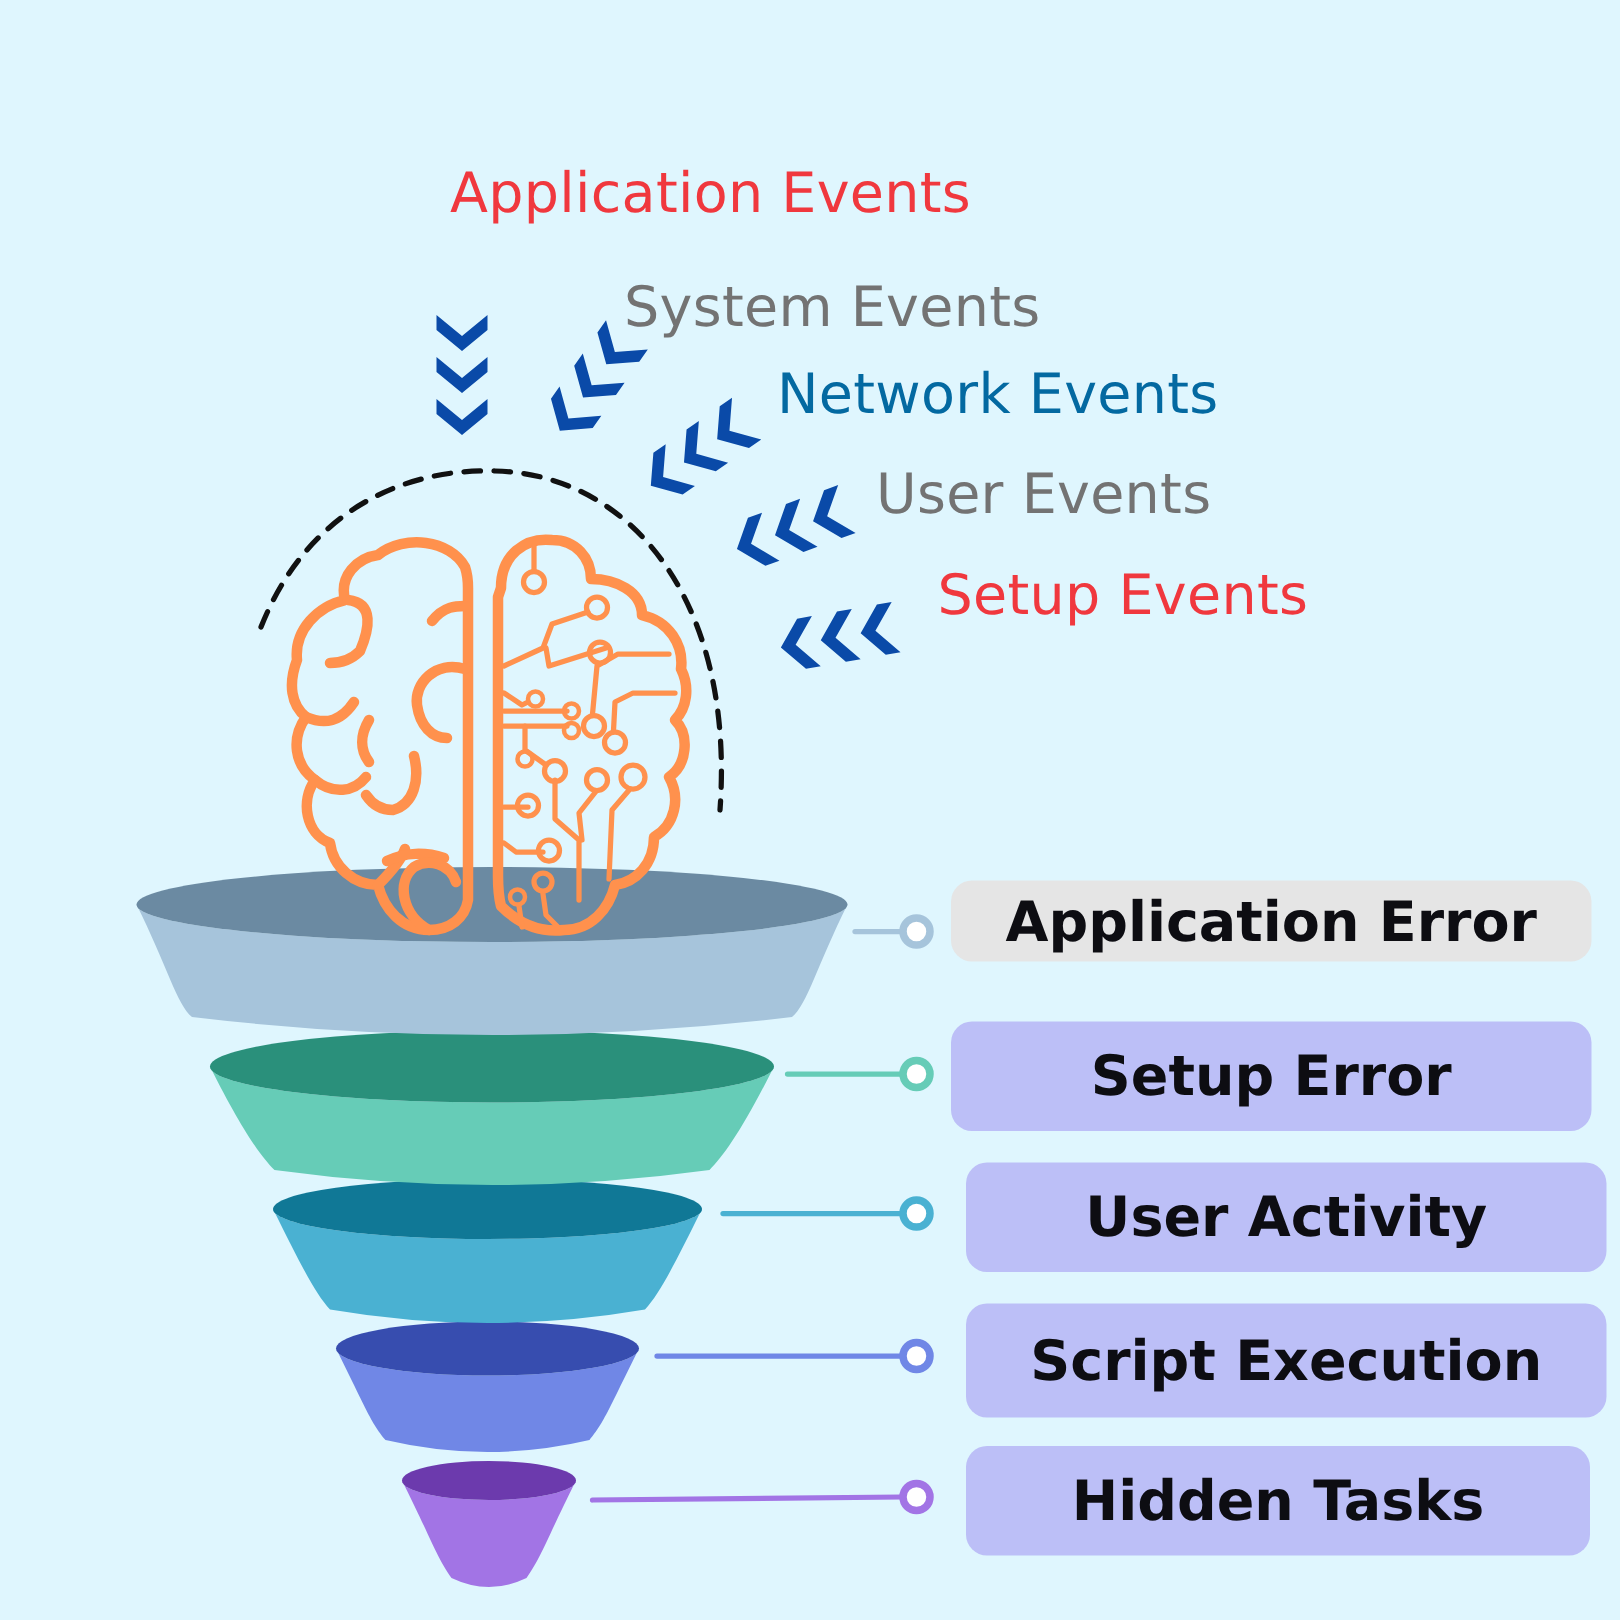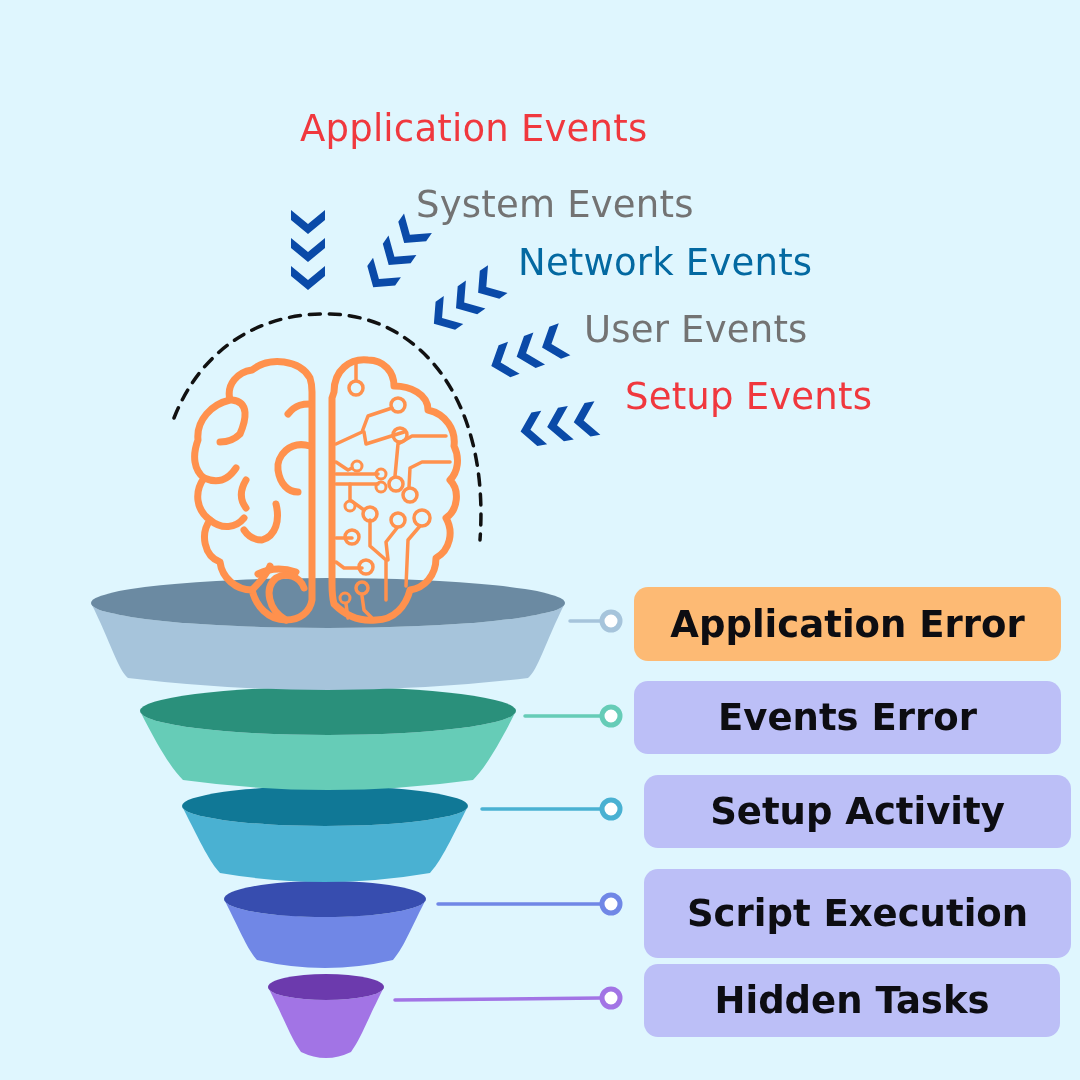--- a/index.html
+++ b/index.html
@@ -204,18 +204,18 @@
           <line x1="438" y1="904" x2="601" y2="904" stroke="#7087e6" stroke-width="3.5" stroke-linecap="round"></line>
           <circle cx="611" cy="904" r="9" fill="#ffffff" stroke="#7087e6" stroke-width="5"></circle>
         </g>
         <g>
           <line x1="395" y1="1000" x2="601" y2="998" stroke="#a274e5" stroke-width="3.5" stroke-linecap="round"></line>
           <circle cx="611" cy="998" r="9" fill="#ffffff" stroke="#a274e5" stroke-width="5"></circle>
         </g>
       </g>
   </svg>
 
-  <div class="stage-box" style="left: 634px; top: 587px; width: 427px; height: 74px; background: #fdba74;">Application Error</div>
-  <div class="stage-box" style="left: 634px; top: 681px; width: 427px; height: 73px; background: rgb(188, 191, 247);">Events Error</div>
-  <div class="stage-box" style="left: 644px; top: 775px; width: 427px; height: 73px; background: rgb(188, 191, 247);">Setup Activity</div>
-  <div class="stage-box" style="left: 644px; top: 869px; width: 427px; height: 89px; background: rgb(188, 191, 247);">Script Execution</div>
+  <div class="stage-box" style="left: 634px; top: 587px; width: 427px; height: 54px; background: #e5e5e5;">Application Error</div>
+  <div class="stage-box" style="left: 634px; top: 681px; width: 427px; height: 73px; background: rgb(188, 191, 247);">Setup Error</div>
+  <div class="stage-box" style="left: 644px; top: 775px; width: 427px; height: 73px; background: rgb(188, 191, 247);">User Activity</div>
+  <div class="stage-box" style="left: 644px; top: 869px; width: 427px; height: 76px; background: rgb(188, 191, 247);">Script Execution</div>
   <div class="stage-box" style="left: 644px; top: 964px; width: 416px; height: 73px; background: rgb(188, 191, 247);">Hidden Tasks</div>
 </div>
 
 </body></html>

